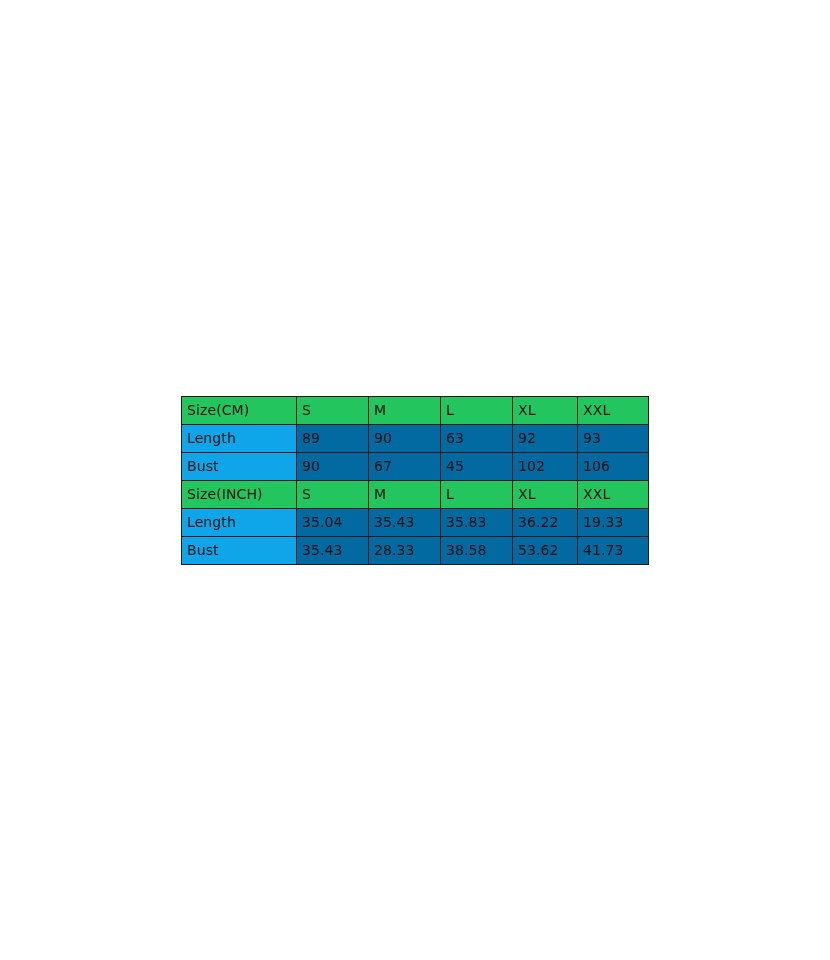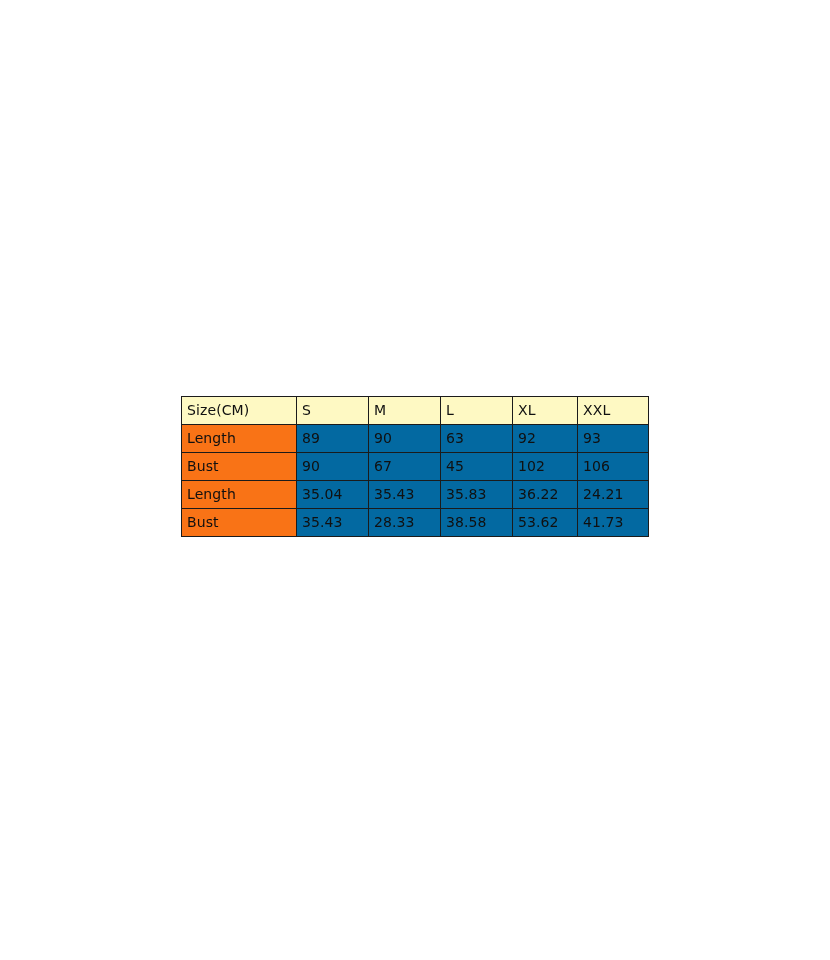--- a/index.html
+++ b/index.html
@@ -48,24 +48,24 @@
 
   
   col.c-label { width: 115px; }
   col.c-s     { width: 72px; }
   col.c-m     { width: 72px; }
   col.c-l     { width: 72px; }
   col.c-xl    { width: 65px; }
   col.c-xxl   { width: 71px; }
 
   
-  td.green { background: #f97316; }
+  td.green { background: #0ea5e9; }
   td.plain { background: #0369a1; }
 
-  tr.header-row td { background: #fef9c3; }
+  tr.header-row td { background: #22c55e; }
 </style>
 </head>
 <body>
 
 <div id="size-chart-wrap">
   <table class="size-chart">
     <colgroup>
       <col class="c-label">
       <col class="c-s">
       <col class="c-m">
@@ -95,28 +95,36 @@
 
       <tr>
         <td class="green">Bust</td>
         <td class="plain">90</td>
         <td class="plain">67</td>
         <td class="plain">45</td>
         <td class="plain">102</td>
         <td class="plain">106</td>
       </tr>
 
+      <tr class="header-row">
+        <td class="green">Size(INCH)</td>
+        <td class="green">S</td>
+        <td class="green">M</td>
+        <td class="green">L</td>
+        <td class="green">XL</td>
+        <td class="green">XXL</td>
+      </tr>
 
       <tr>
         <td class="green">Length</td>
         <td class="plain">35.04</td>
         <td class="plain">35.43</td>
         <td class="plain">35.83</td>
         <td class="plain">36.22</td>
-        <td class="plain">24.21</td>
+        <td class="plain">19.33</td>
       </tr>
 
       <tr>
         <td class="green">Bust</td>
         <td class="plain">35.43</td>
         <td class="plain">28.33</td>
         <td class="plain">38.58</td>
         <td class="plain">53.62</td>
         <td class="plain">41.73</td>
       </tr>

